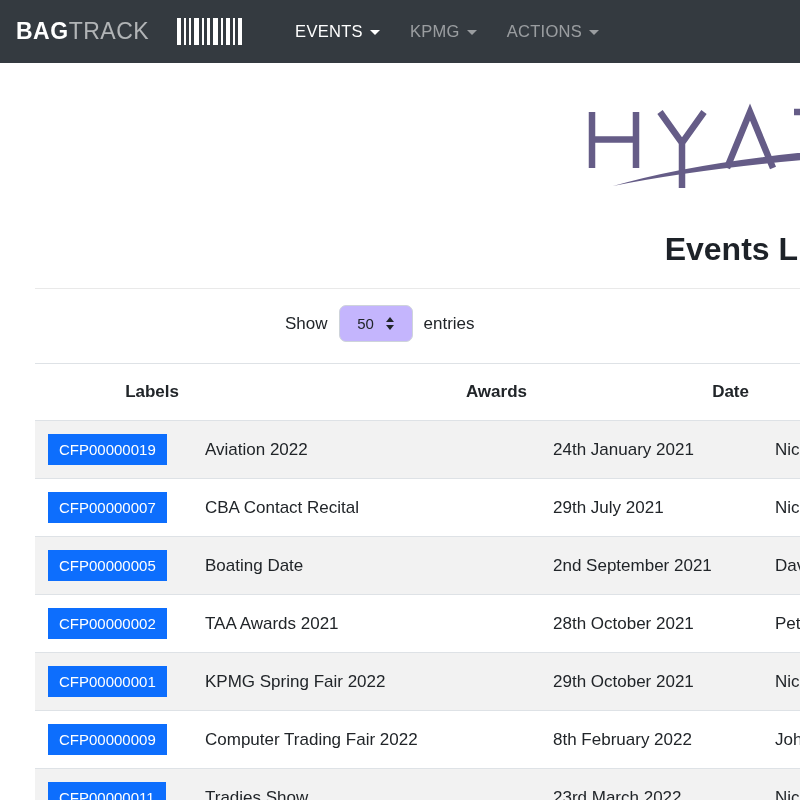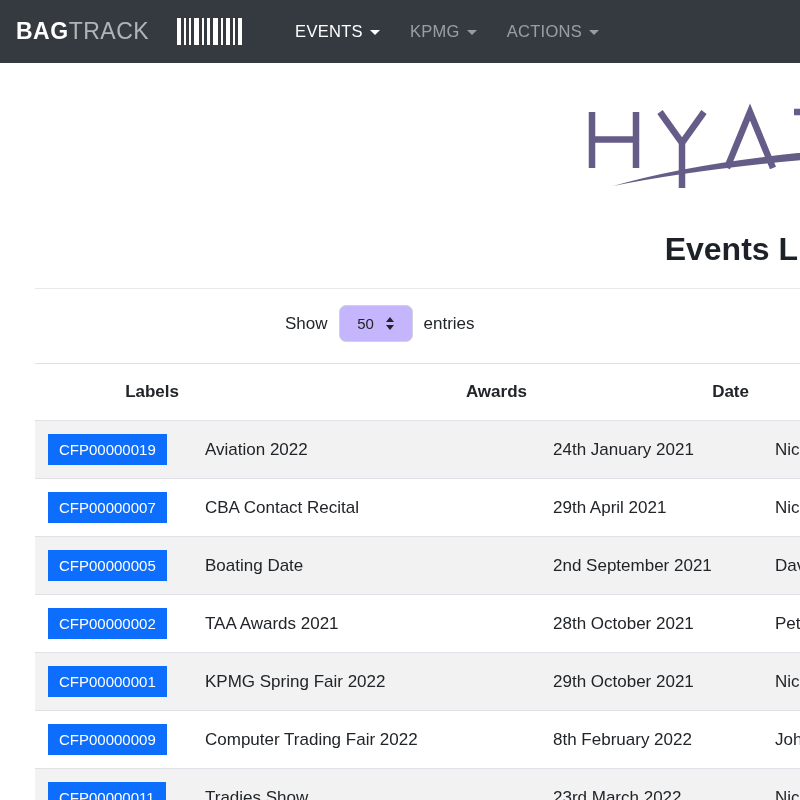--- a/index.html
+++ b/index.html
@@ -165,21 +165,21 @@
     <tbody>
         <tr>
           <td><span class="badge-label">CFP00000019</span></td>
           <td>Aviation 2022</td>
           <td>24th January 2021</td>
           <td>Nic</td>
         </tr>
         <tr>
           <td><span class="badge-label">CFP00000007</span></td>
           <td>CBA Contact Recital</td>
-          <td>29th April 2021</td>
+          <td>29th July 2021</td>
           <td>Nic</td>
         </tr>
         <tr>
           <td><span class="badge-label">CFP00000005</span></td>
           <td>Boating Date</td>
           <td>2nd September 2021</td>
           <td>Dav</td>
         </tr>
         <tr>
           <td><span class="badge-label">CFP00000002</span></td>

